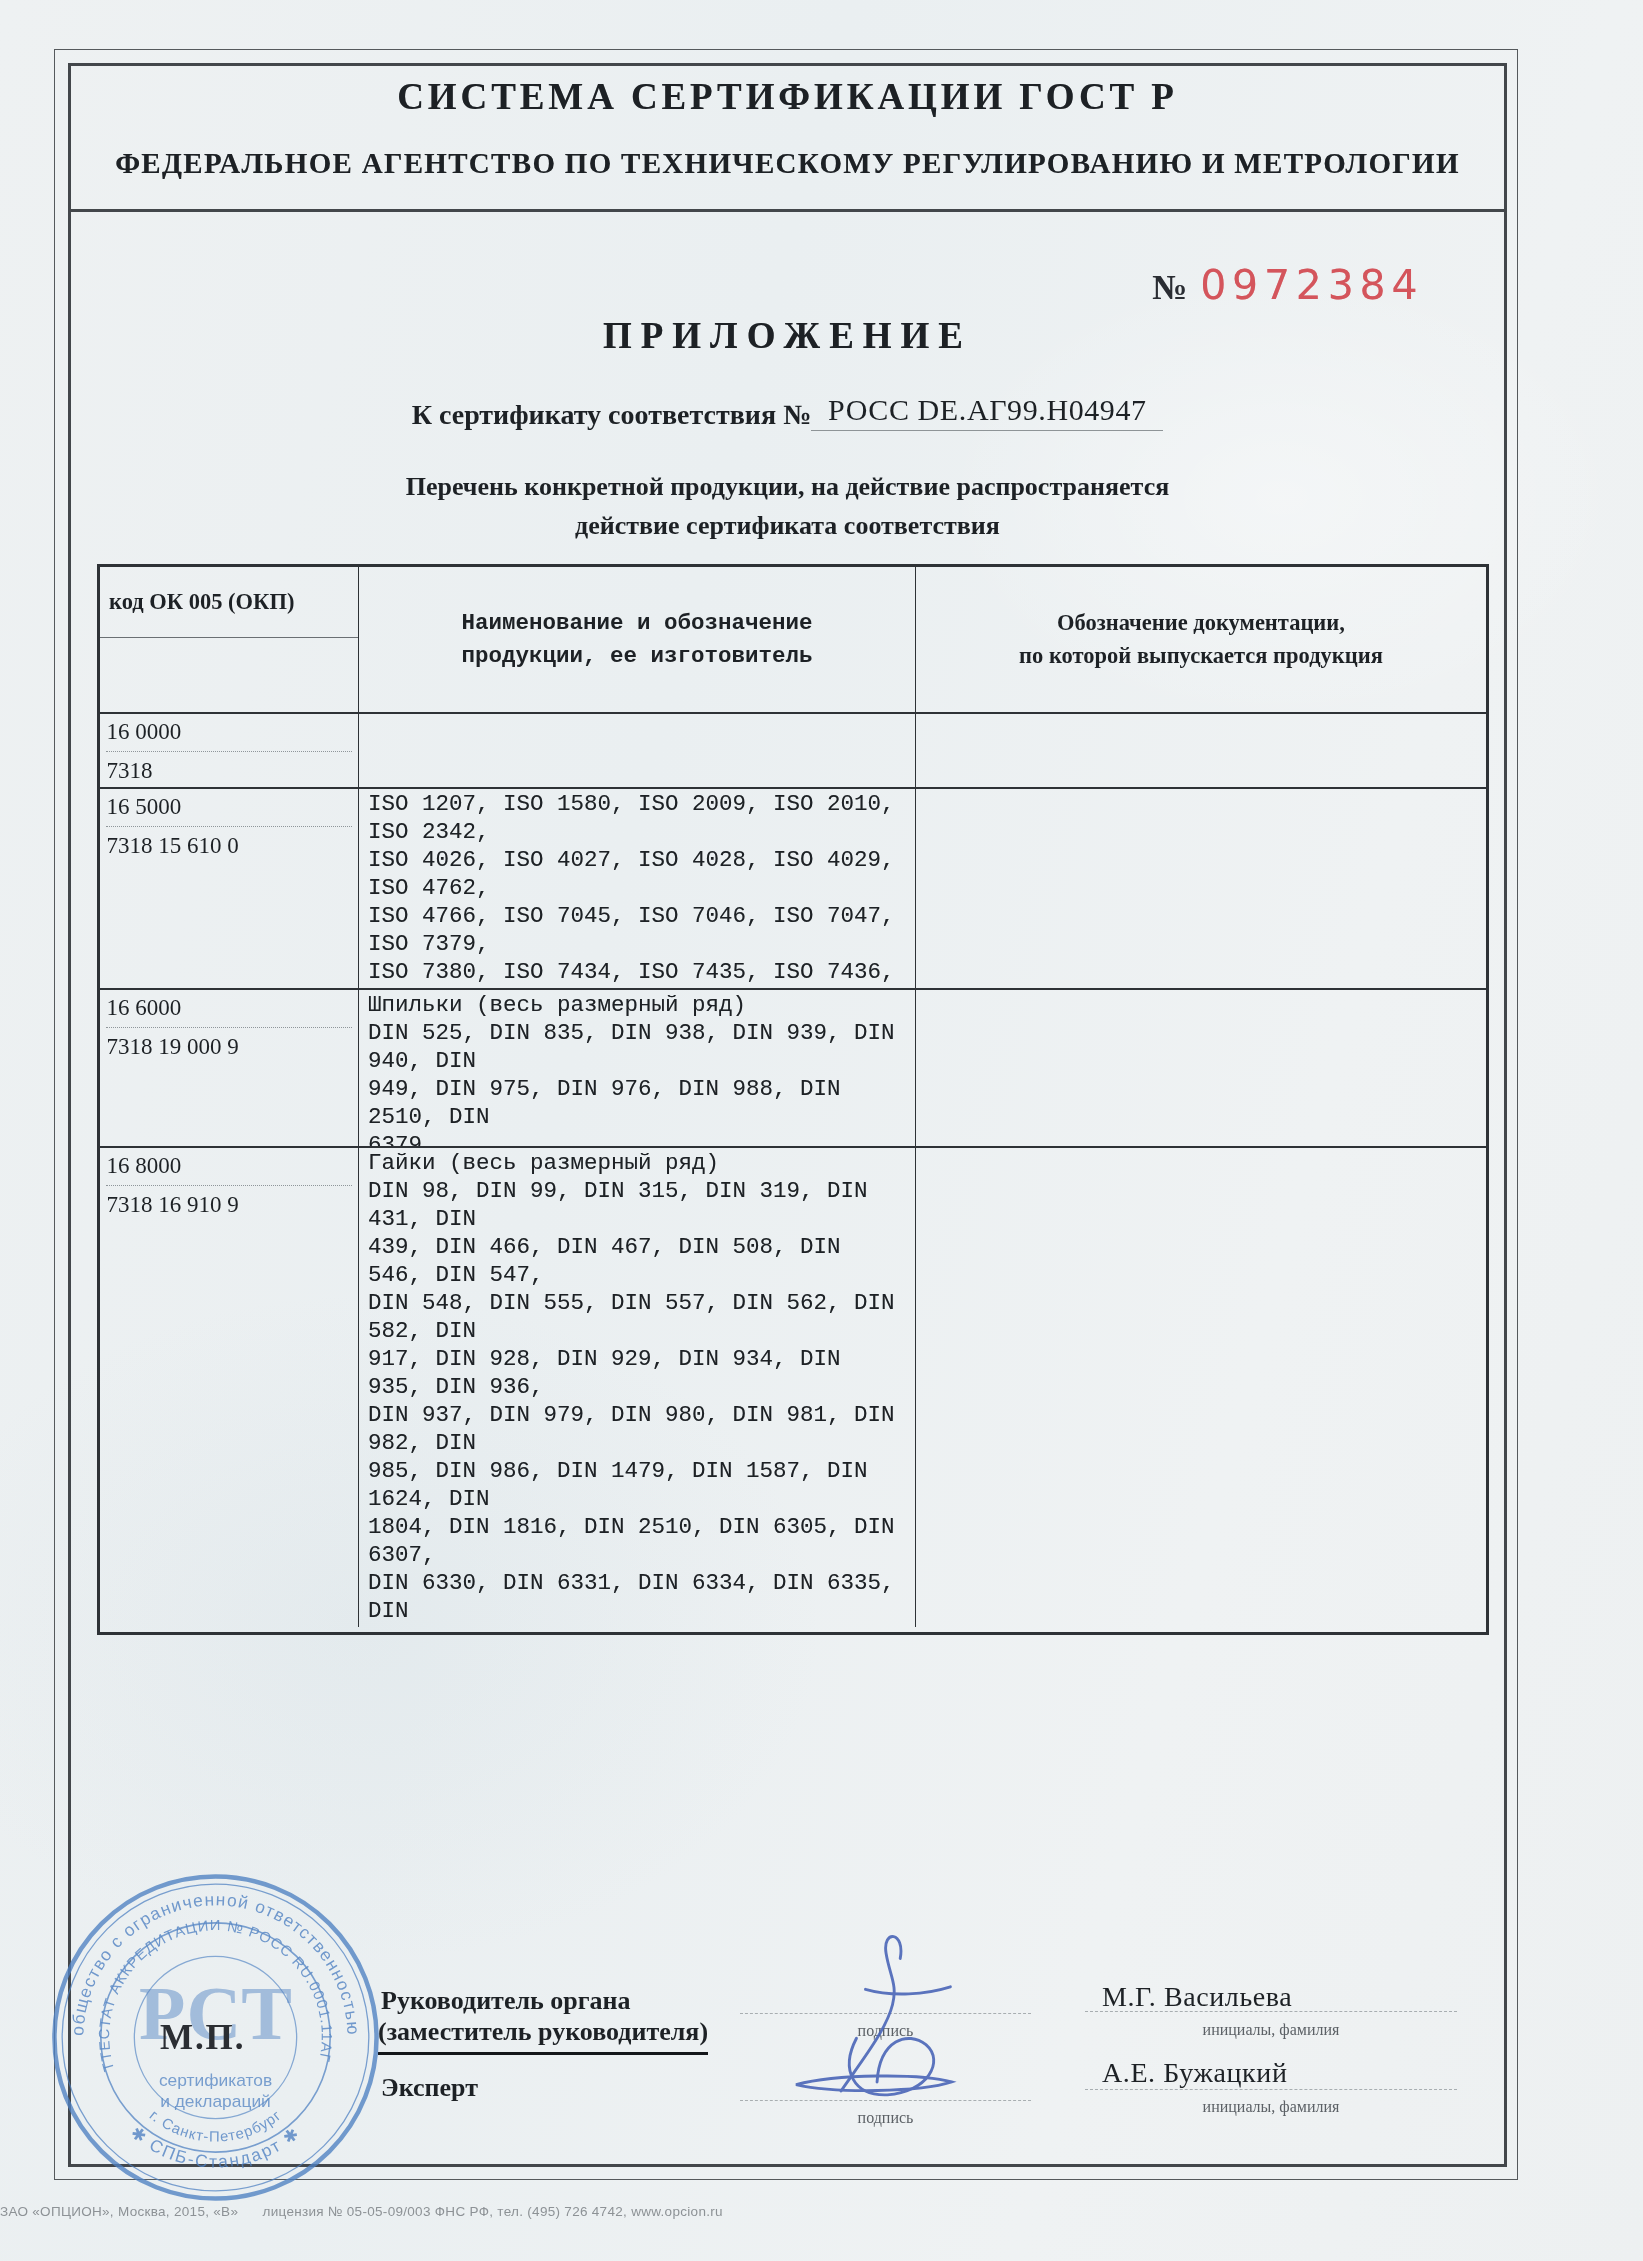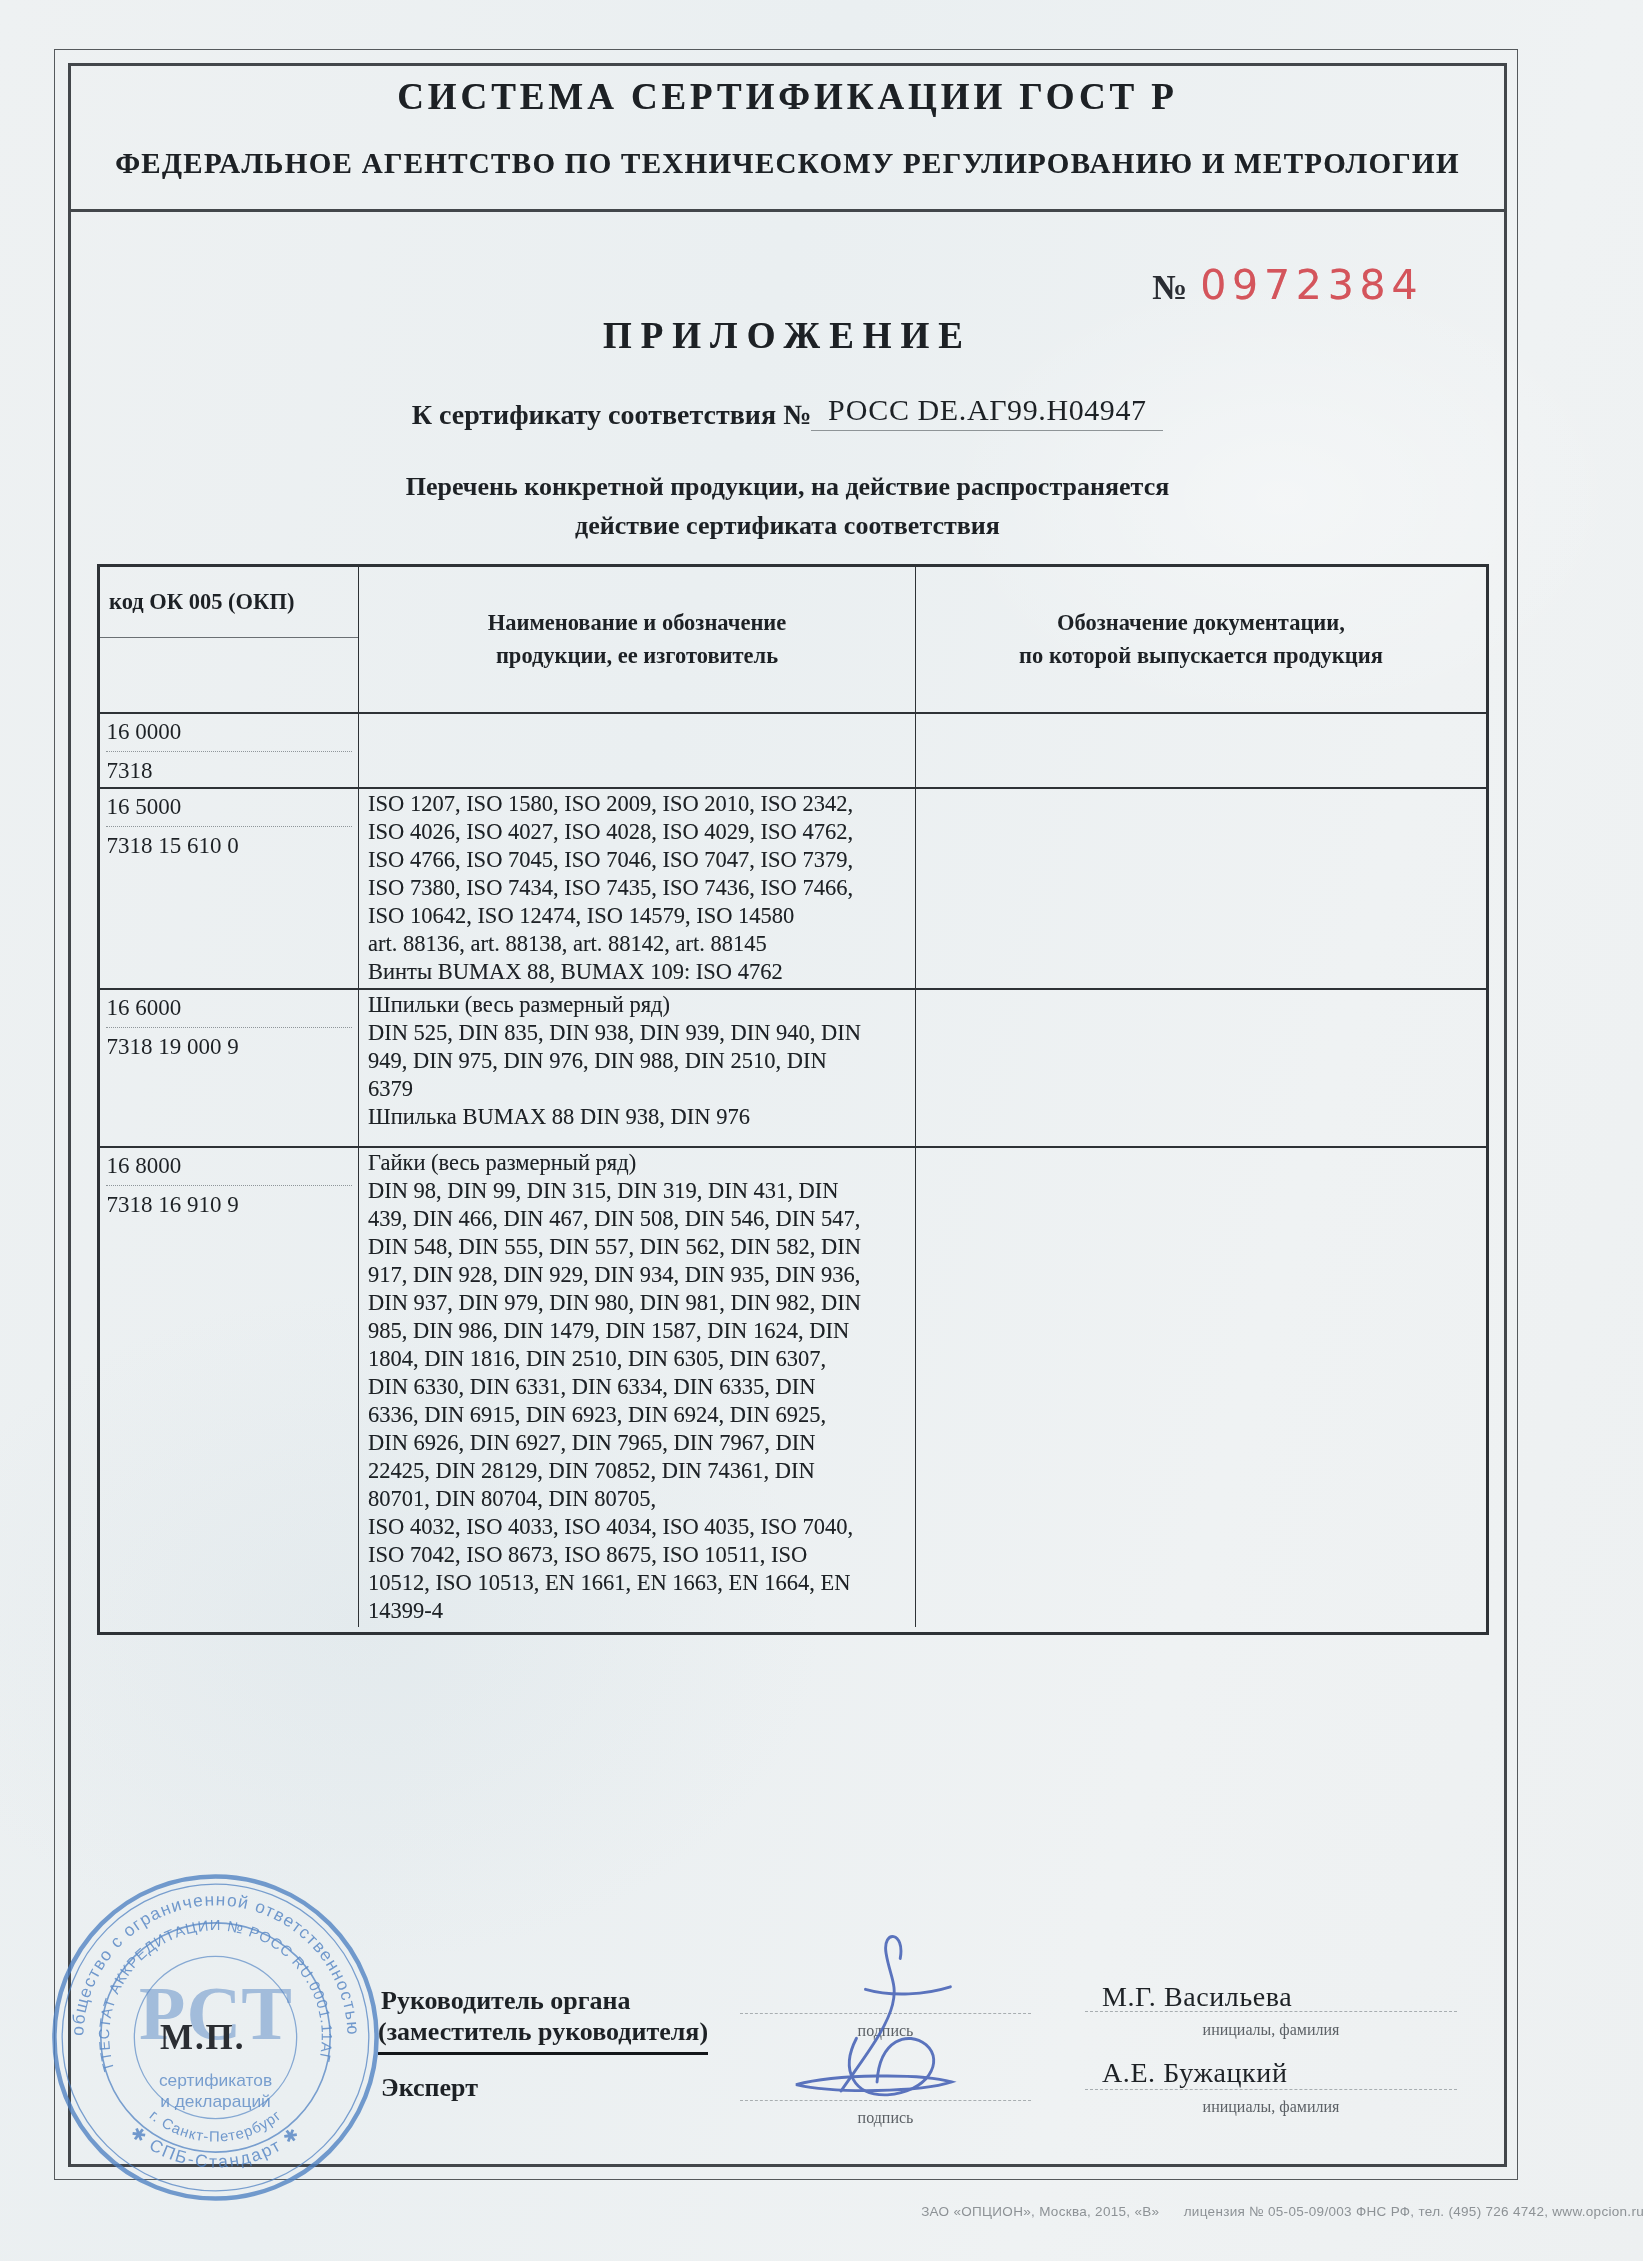--- a/index.html
+++ b/index.html
@@ -34,21 +34,21 @@
   .cert-line .lbl{font-size:28px;font-weight:bold;}
   .cert-line .num{font-size:30px;padding:0 16.7px 2.6px 16.7px;border-bottom:1.9px solid #8e9497;letter-spacing:0.6px;}
   .purp1{left:68px;top:472px;width:1439px;text-align:center;font-size:26px;font-weight:bold;}
   .purp2{left:68px;top:511px;width:1439px;text-align:center;font-size:26px;font-weight:bold;}
   
   .cert-table{left:97px;top:564px;width:1392px;height:1071px;border:3.2px solid #2e3236;box-sizing:border-box;
         display:flex;flex-direction:column;}
   .t-row{display:flex;box-sizing:border-box;}
   .t-row + .t-row{border-top:2.6px solid #2e3236;}
   .c1{width:259px;border-right:1.9px solid #2e3236;box-sizing:border-box;overflow:hidden;}
-  .c2{width:557px;border-right:1.9px solid #2e3236;box-sizing:border-box;overflow:hidden;}
+  .c2{width:557px;border-right:1.9px solid #2e3236;box-sizing:border-box;overflow:hidden;font-family:Liberation Mono, monospace;}
   .c3{flex:1;overflow:hidden;}
   .t-header{height:145px;}
   .t-r1{height:75px;} .t-r2{height:201px;} .t-r3{height:158px;} .t-r4{height:481px;}
   .t-header .c1{display:flex;flex-direction:column;}
   .h1top{height:70px;border-bottom:1.3px solid #6a6f73;display:flex;align-items:center;padding-left:9px;
         font-size:22.5px;font-weight:bold;}
   .h1bot{flex:1;display:flex;align-items:center;padding-left:5.1px;font-size:22.5px;font-weight:bold;}
   .hmid{display:flex;align-items:center;justify-content:center;text-align:center;
         font-size:22.5px;font-weight:bold;line-height:1.45;white-space:pre-line;}
   .codecell{padding:5.1px 6.4px 0 6.4px;font-size:23px;}
@@ -69,21 +69,21 @@
   .nameline2{left:1085px;top:2089px;width:372px;}
   .namecap{width:372px;text-align:center;font-size:16px;color:#5c6166;}
   .namecap1{left:1085px;top:2021px;} .namecap2{left:1085px;top:2098px;}
   .pname{font-size:28px;letter-spacing:0.6px;}
   .name1{left:1102px;top:1981px;} .name2{left:1102px;top:2057px;}
   .mp{left:160px;top:2018px;font-size:35px;font-weight:bold;letter-spacing:1.9px;color:#2b2e33;z-index:3;}
   
   .stamp{left:48px;top:1870px;filter:blur(0.3px);opacity:.92;z-index:2;}
   .sign-svg{left:734px;top:1925px;z-index:2;}
   
-  .footer{left:0;top:2204px;width:1644px;text-align:right;font-family:"Liberation Sans", sans-serif;
+  .footer{left:0;top:2204px;width:1644px;text-align:left;font-family:"Liberation Sans", sans-serif;
         font-size:13.5px;color:#8d9296;white-space:pre;letter-spacing:0.3px;}
 </style>
 </head>
 <body>
 
 <div class="abs outer-frame"></div>
 <div class="abs inner-frame"></div>
 <div class="abs header-rule"></div>
 
 <div class="abs sys1">СИСТЕМА СЕРТИФИКАЦИИ ГОСТ Р</div>

